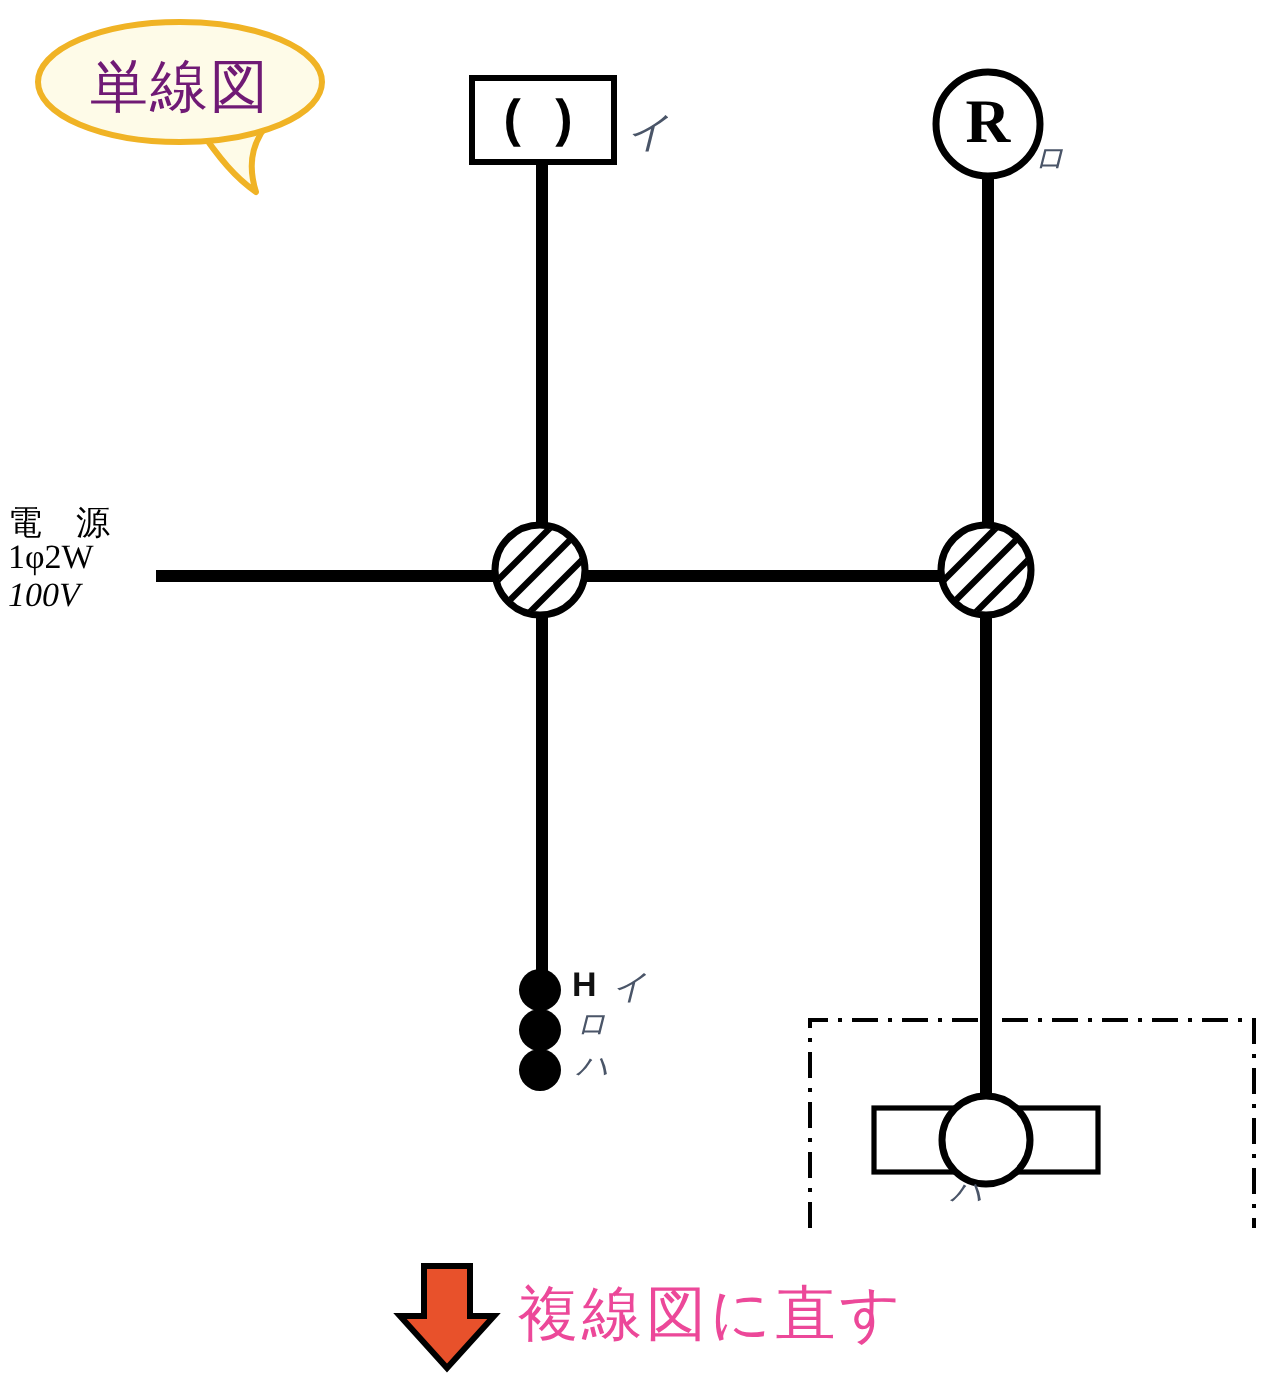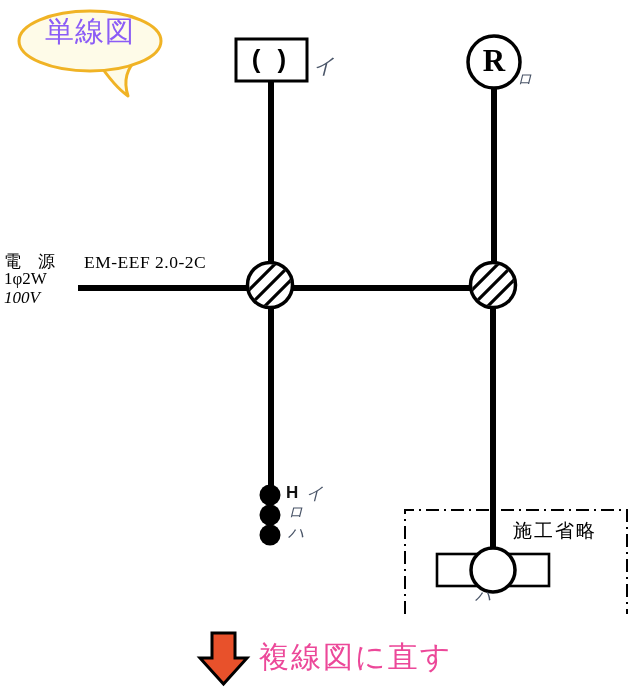--- a/index.html
+++ b/index.html
@@ -4,21 +4,21 @@
 <style>
   html,body{margin:0;padding:0;background:#ffffff;}
   #stage{
     position:relative;width:636px;height:692px;background:#ffffff;
     font-family:"Liberation Sans", sans-serif;overflow:hidden;
   }
   #diagram-svg{position:absolute;left:0;top:0;}
   .t{position:absolute;white-space:nowrap;color:#000;}
   .serif{font-family:"Liberation Serif","DejaVu Serif",serif;}
   .tag{color:#4A5568;font-style:italic;font-family:"Liberation Sans",sans-serif;}
-  .bubble-label{left:30px;top:12px;width:120px;text-align:center;font-size:29px;color:#8b5cf6;letter-spacing:1px;}
+  .bubble-label{left:30px;top:24px;width:120px;text-align:center;font-size:29px;color:#701a75;letter-spacing:1px;}
   .rosette-symbol{left:236px;top:41px;width:71px;text-align:center;font-size:26px;font-weight:700;letter-spacing:5px;line-height:36px;}
   .rosette-tag{left:313px;top:52px;font-size:21px;}
   .receptacle-symbol{left:474px;top:44px;width:40px;text-align:center;font-size:31px;font-weight:600;line-height:34px;}
   .receptacle-tag{left:517px;top:70px;font-size:15px;}
   .power-line1{left:4px;top:250px;font-size:17px;}
   .power-line2{left:4px;top:269px;font-size:17px;}
   .power-line3{left:4px;top:288px;font-size:17px;font-style:italic;}
   .cable-label{left:84px;top:252px;font-size:17.5px;letter-spacing:0.5px;}
   .switch-h{left:286px;top:483px;font-size:17px;font-weight:700;color:#111;}
   .switch-tag-1{left:306px;top:482px;font-size:17px;}
@@ -100,24 +100,22 @@
   <div class="t rosette-symbol">( )</div>
   <div class="t tag rosette-tag">イ</div>
 
   <div class="t serif receptacle-symbol">R</div>
   <div class="t tag receptacle-tag">ロ</div>
 
   <div class="t serif power-line1">電　源</div>
   <div class="t serif power-line2">1φ2W</div>
   <div class="t serif power-line3">100V</div>
 
-  <div class="t serif cable-label">EM-EEF 2.0-2C</div>
 
   <div class="t switch-h">H</div>
   <div class="t tag switch-tag-1">イ</div>
   <div class="t tag switch-tag-2">ロ</div>
   <div class="t tag switch-tag-3">ハ</div>
 
-  <div class="t serif omitted-label">施工省略</div>
   <div class="t tag fluorescent-tag">ハ</div>
 
   <div class="t caption-label">複線図に直す</div>
 </div>
 
 </body></html>

